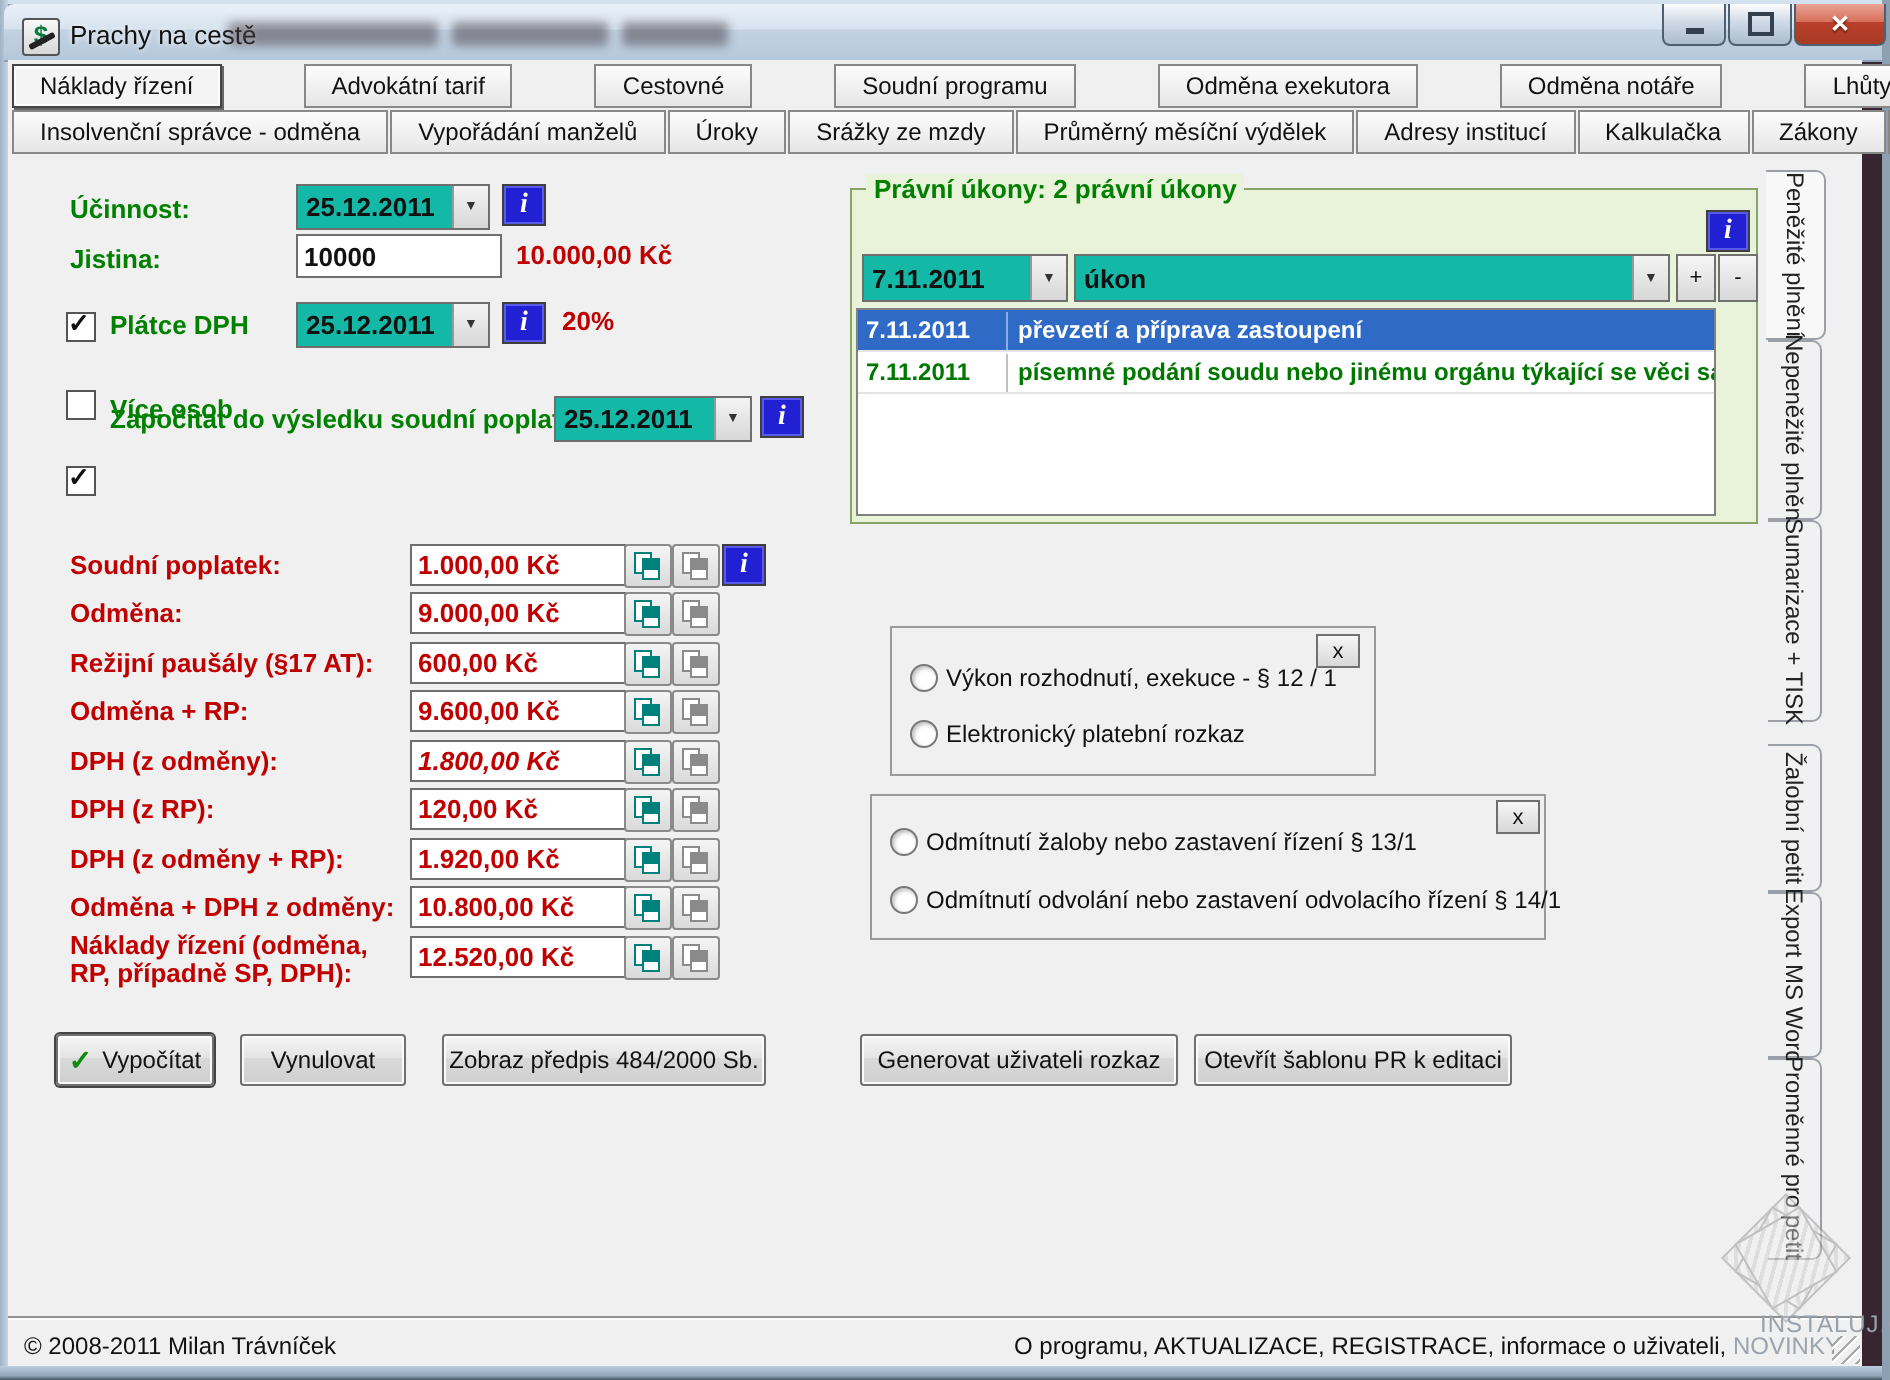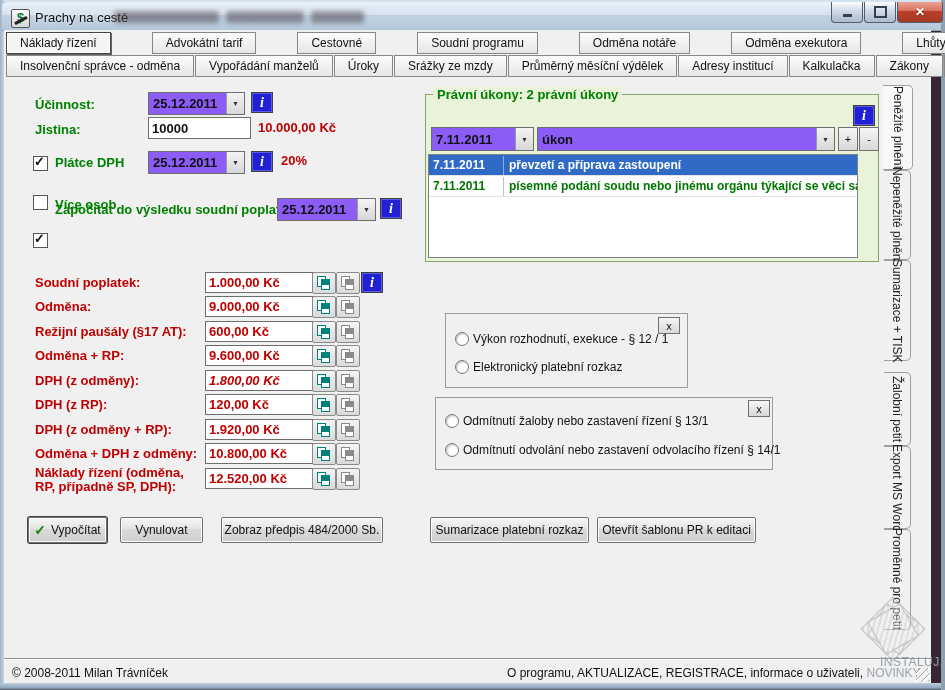--- a/index.html
+++ b/index.html
@@ -44,21 +44,21 @@
     font-size:12px;color:#111;white-space:nowrap;flex:1 1 auto;}
   .tab.active{background:#F4F4F4;border:1px solid #444;box-shadow:inset 0 0 0 1px #fff,1px 1px 0 #666;}
   .tabrow2 .tab{flex:0 0 auto;}
 
   
   .lgreen{color:#008000;font-weight:bold;font-size:13px;white-space:nowrap;}
   .lred{color:#C00000;font-weight:bold;font-size:13px;white-space:nowrap;}
   .field{background:#fff;border:1px solid #6E6E6E;display:flex;align-items:center;
     padding:0 3px;font-weight:bold;color:#111;font-size:13px;overflow:hidden;}
   .field.red{color:#C00000;}
-  .combo{background:#8b5cf6;border:1px solid #6E6E6E;display:flex;align-items:center;
+  .combo{background:#14b8a6;border:1px solid #6E6E6E;display:flex;align-items:center;
     font-weight:bold;color:#111;font-size:13px;}
   .combo .txt{flex:1;padding:0 4px;overflow:hidden;white-space:nowrap;}
   .combo .arrow{width:17px;align-self:stretch;border-left:1px solid #999;
     background:linear-gradient(180deg,#F4F4F4,#D7D7D7);display:flex;align-items:center;
     justify-content:center;font-size:7px;color:#333;}
   .infobtn{width:20px;height:19px;background:#2121D3;border:1px solid #3F3F3F;
     box-shadow:inset 0 0 0 1px #5A5AE8;color:#fff;display:flex;align-items:center;justify-content:center;
     font:italic bold 14px "Liberation Serif",serif;}
   .checkbox{width:13px;height:13px;background:#fff;border:1px solid #555;position:relative;}
   .checkbox .ck{position:absolute;left:0;top:-3px;font-size:13px;font-weight:bold;color:#111;}
@@ -146,22 +146,22 @@
   </div>
 </div>
 
 <div class="abs content"></div>
 
 <div class="abs tabrow" style="top:32px;width:922px;gap:40px;">
   <div class="tab active">Náklady řízení</div>
   <div class="tab">Advokátní tarif</div>
   <div class="tab">Cestovné</div>
   <div class="tab">Soudní programu</div>
+  <div class="tab">Odměna exekutora</div>
   <div class="tab">Odměna notáře</div>
-  <div class="tab">Odměna exekutora</div>
   <div class="tab">Lhůty</div>
   <div class="tab">Úkolníček</div>
 </div>
 <div class="abs tabrow tabrow2" style="top:55px;">
   <div class="tab">Insolvenční správce - odměna</div>
   <div class="tab">Vypořádání manželů</div>
   <div class="tab">Úroky</div>
   <div class="tab">Srážky ze mzdy</div>
   <div class="tab">Průměrný měsíční výdělek</div>
   <div class="tab">Adresy institucí</div>
@@ -300,21 +300,21 @@
 <div class="abs copybtn" style="left:336px;top:468px;">
     <span class="copy-glyph gray"></span>
   </div>
 
 <div class="abs btn default" style="left:28px;top:517px;width:77px;">
   <span class="greencheck">✓</span>
   <span>Vypočítat</span>
 </div>
 <div class="abs btn" style="left:120px;top:517px;width:81px;">Vynulovat</div>
 <div class="abs btn" style="left:221px;top:517px;width:160px;">Zobraz předpis 484/2000 Sb.</div>
-<div class="abs btn" style="left:430px;top:517px;width:157px;">Sumarizace platební rozkaz</div>
+<div class="abs btn" style="left:430px;top:517px;width:157px;">Generovat uživateli rozkaz</div>
 <div class="abs btn" style="left:597px;top:517px;width:157px;">Otevřít šablonu PR k editaci</div>
 
 <div class="abs panel"></div>
 <span class="abs panel-title lgreen">Právní úkony: 2 právní úkony</span>
 <div class="abs infobtn" style="left:853px;top:105px;">
     <span>i</span>
   </div>
 <div class="abs combo" style="left:431px;top:127px;width:101px;height:22px;">
   <span class="txt">7.11.2011</span>
   <span class="arrow">

